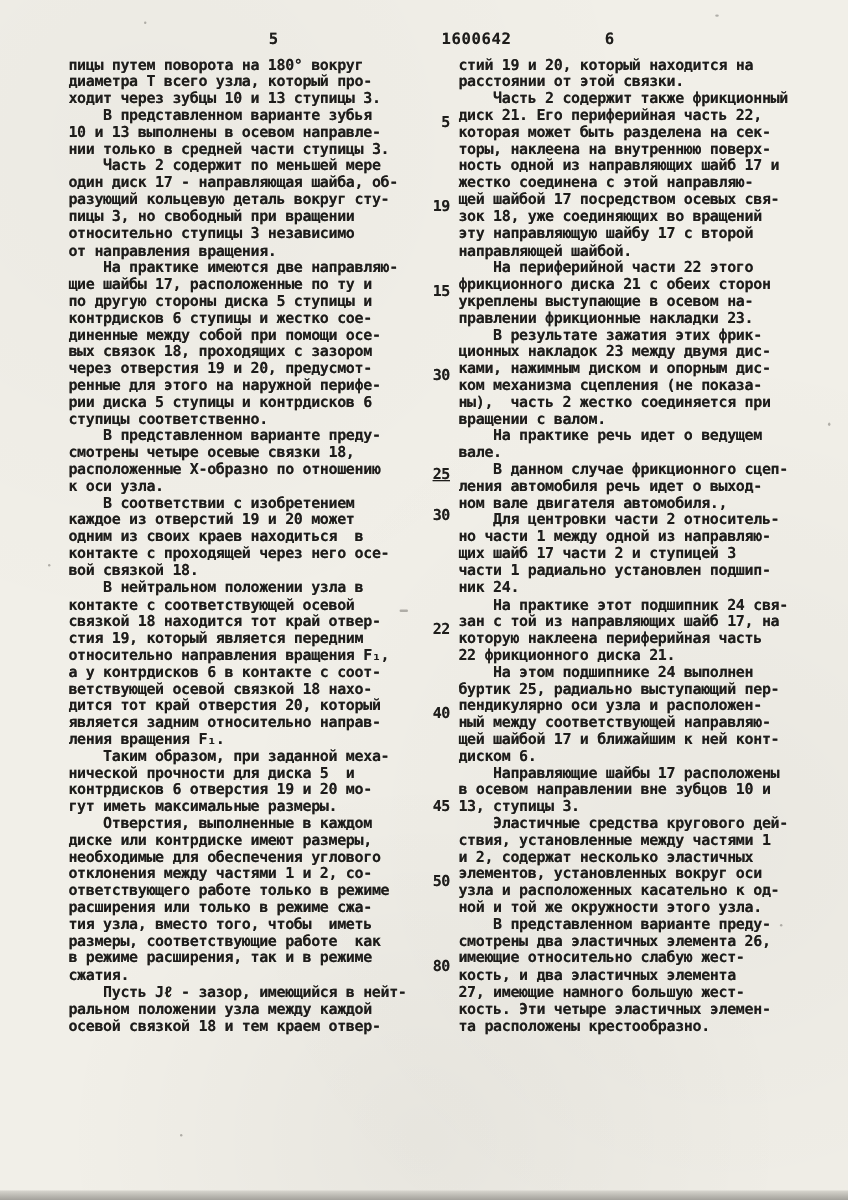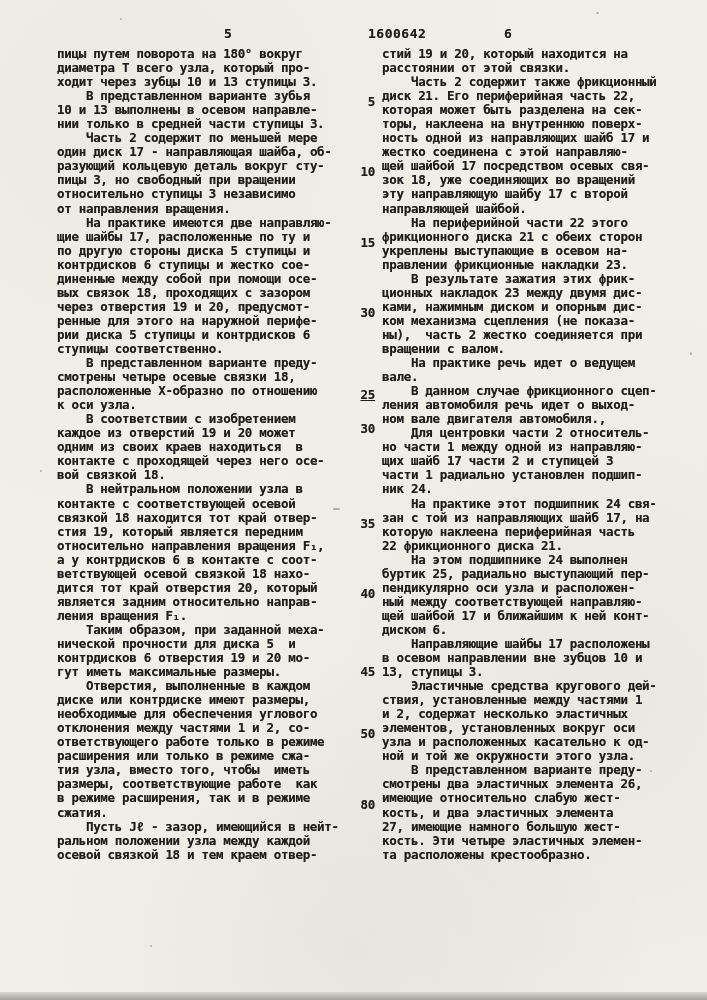--- a/index.html
+++ b/index.html
@@ -60,26 +60,26 @@
 <div id="page">
 
   <div id="hdr-left" class="hdr">5</div>
   <div id="hdr-num" class="hdr">1600642</div>
   <div id="hdr-right" class="hdr">6</div>
 
   <div id="col-left" class="col"><div class="line">пицы путем поворота на 180° вокруг</div><div class="line">диаметра Т всего узла, который про-</div><div class="line">ходит через зубцы 10 и 13 ступицы 3.</div><div class="line">    В представленном варианте зубья</div><div class="line">10 и 13 выполнены в осевом направле-</div><div class="line">нии только в средней части ступицы 3.</div><div class="line">    Часть 2 содержит по меньшей мере</div><div class="line">один диск 17 - направляющая шайба, об-</div><div class="line">разующий кольцевую деталь вокруг сту-</div><div class="line">пицы 3, но свободный при вращении</div><div class="line">относительно ступицы 3 независимо</div><div class="line">от направления вращения.</div><div class="line">    На практике имеются две направляю-</div><div class="line">щие шайбы 17, расположенные по ту и</div><div class="line">по другую стороны диска 5 ступицы и</div><div class="line">контрдисков 6 ступицы и жестко сое-</div><div class="line">диненные между собой при помощи осе-</div><div class="line">вых связок 18, проходящих с зазором</div><div class="line">через отверстия 19 и 20, предусмот-</div><div class="line">ренные для этого на наружной перифе-</div><div class="line">рии диска 5 ступицы и контрдисков 6</div><div class="line">ступицы соответственно.</div><div class="line">    В представленном варианте преду-</div><div class="line">смотрены четыре осевые связки 18,</div><div class="line">расположенные Х-образно по отношению</div><div class="line">к оси узла.</div><div class="line">    В соответствии с изобретением</div><div class="line">каждое из отверстий 19 и 20 может</div><div class="line">одним из своих краев находиться  в</div><div class="line">контакте с проходящей через него осе-</div><div class="line">вой связкой 18.</div><div class="line">    В нейтральном положении узла в</div><div class="line">контакте с соответствующей осевой</div><div class="line">связкой 18 находится тот край отвер-</div><div class="line">стия 19, который является передним</div><div class="line">относительно направления вращения F₁,</div><div class="line">а у контрдисков 6 в контакте с соот-</div><div class="line">ветствующей осевой связкой 18 нахо-</div><div class="line">дится тот край отверстия 20, который</div><div class="line">является задним относительно направ-</div><div class="line">ления вращения F₁.</div><div class="line">    Таким образом, при заданной меха-</div><div class="line">нической прочности для диска 5  и</div><div class="line">контрдисков 6 отверстия 19 и 20 мо-</div><div class="line">гут иметь максимальные размеры.</div><div class="line">    Отверстия, выполненные в каждом</div><div class="line">диске или контрдиске имеют размеры,</div><div class="line">необходимые для обеспечения углового</div><div class="line">отклонения между частями 1 и 2, со-</div><div class="line">ответствующего работе только в режиме</div><div class="line">расширения или только в режиме сжа-</div><div class="line">тия узла, вместо того, чтобы  иметь</div><div class="line">размеры, соответствующие работе  как</div><div class="line">в режиме расширения, так и в режиме</div><div class="line">сжатия.</div><div class="line">    Пусть Jℓ - зазор, имеющийся в нейт-</div><div class="line">ральном положении узла между каждой</div><div class="line">осевой связкой 18 и тем краем отвер-</div></div>
 
   <div id="margin-numbers">
       <div class="margin-number" style="top: 94.2px;">5</div>
-      <div class="margin-number" style="top: 164.45px;">10</div>
+      <div class="margin-number" style="top: 164.45px;">19</div>
       <div class="margin-number" style="top: 234.7px;">15</div>
       <div class="margin-number" style="top: 304.95px;">30</div>
       <div class="margin-number" style="top: 387px; text-decoration: underline;">25</div>
       <div class="margin-number" style="top: 421px;">30</div>
-      <div class="margin-number" style="top: 515.7px;">35</div>
+      <div class="margin-number" style="top: 515.7px;">22</div>
       <div class="margin-number" style="top: 585.95px;">40</div>
       <div class="margin-number" style="top: 664px;">45</div>
       <div class="margin-number" style="top: 726.45px;">50</div>
       <div class="margin-number" style="top: 796.7px;">80</div>
     </div>
 
   <div id="col-right" class="col"><div class="line">стий 19 и 20, который находится на</div><div class="line">расстоянии от этой связки.</div><div class="line">    Часть 2 содержит также фрикционный</div><div class="line">диск 21. Его периферийная часть 22,</div><div class="line">которая может быть разделена на сек-</div><div class="line">торы, наклеена на внутреннюю поверх-</div><div class="line">ность одной из направляющих шайб 17 и</div><div class="line">жестко соединена с этой направляю-</div><div class="line">щей шайбой 17 посредством осевых свя-</div><div class="line">зок 18, уже соединяющих во вращений</div><div class="line">эту направляющую шайбу 17 с второй</div><div class="line">направляющей шайбой.</div><div class="line">    На периферийной части 22 этого</div><div class="line">фрикционного диска 21 с обеих сторон</div><div class="line">укреплены выступающие в осевом на-</div><div class="line">правлении фрикционные накладки 23.</div><div class="line">    В результате зажатия этих фрик-</div><div class="line">ционных накладок 23 между двумя дис-</div><div class="line">ками, нажимным диском и опорным дис-</div><div class="line">ком механизма сцепления (не показа-</div><div class="line">ны),  часть 2 жестко соединяется при</div><div class="line">вращении с валом.</div><div class="line">    На практике речь идет о ведущем</div><div class="line">вале.</div><div class="line">    В данном случае фрикционного сцеп-</div><div class="line">ления автомобиля речь идет о выход-</div><div class="line">ном вале двигателя автомобиля.,</div><div class="line">    Для центровки части 2 относитель-</div><div class="line">но части 1 между одной из направляю-</div><div class="line">щих шайб 17 части 2 и ступицей 3</div><div class="line">части 1 радиально установлен подшип-</div><div class="line">ник 24.</div><div class="line">    На практике этот подшипник 24 свя-</div><div class="line">зан с той из направляющих шайб 17, на</div><div class="line">которую наклеена периферийная часть</div><div class="line">22 фрикционного диска 21.</div><div class="line">    На этом подшипнике 24 выполнен</div><div class="line">буртик 25, радиально выступающий пер-</div><div class="line">пендикулярно оси узла и расположен-</div><div class="line">ный между соответствующей направляю-</div><div class="line">щей шайбой 17 и ближайшим к ней конт-</div><div class="line">диском 6.</div><div class="line">    Направляющие шайбы 17 расположены</div><div class="line">в осевом направлении вне зубцов 10 и</div><div class="line">13, ступицы 3.</div><div class="line">    Эластичные средства кругового дей-</div><div class="line">ствия, установленные между частями 1</div><div class="line">и 2, содержат несколько эластичных</div><div class="line">элементов, установленных вокруг оси</div><div class="line">узла и расположенных касательно к од-</div><div class="line">ной и той же окружности этого узла.</div><div class="line">    В представленном варианте преду-</div><div class="line">смотрены два эластичных элемента 26,</div><div class="line">имеющие относительно слабую жест-</div><div class="line">кость, и два эластичных элемента</div><div class="line">27, имеющие намного большую жест-</div><div class="line">кость. Эти четыре эластичных элемен-</div><div class="line">та расположены крестообразно.</div></div>
 
   <div class="speck" style="left:596px;top:12px;width:3px;height:2px;"></div>
   <div class="speck" style="left:120px;top:18px;width:2px;height:2px;"></div>

